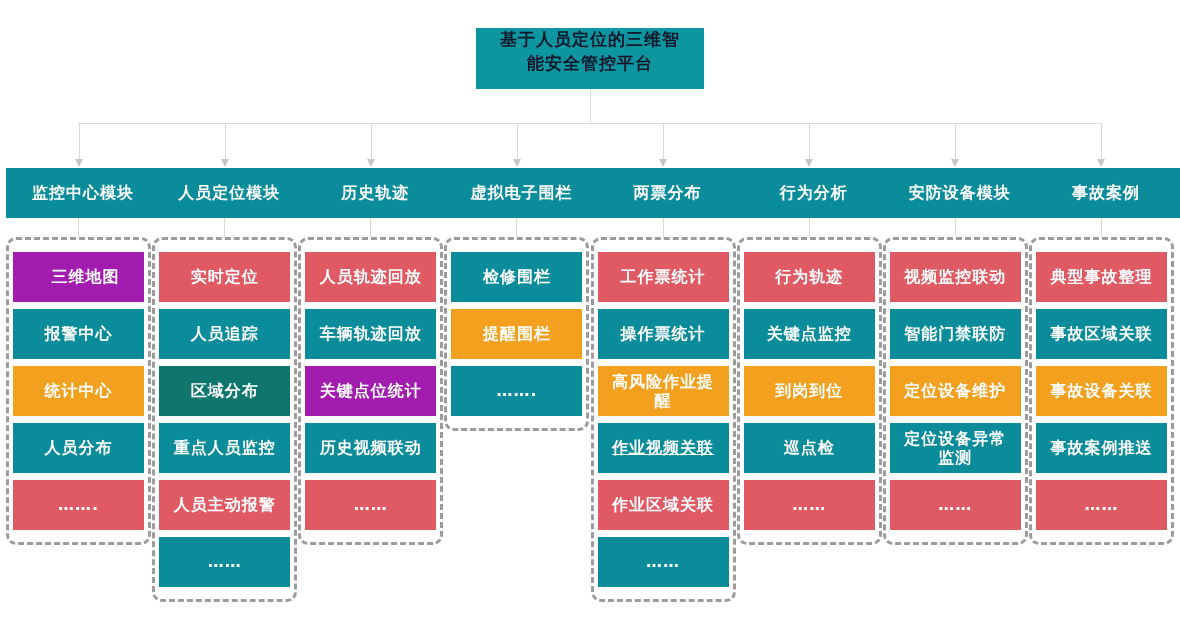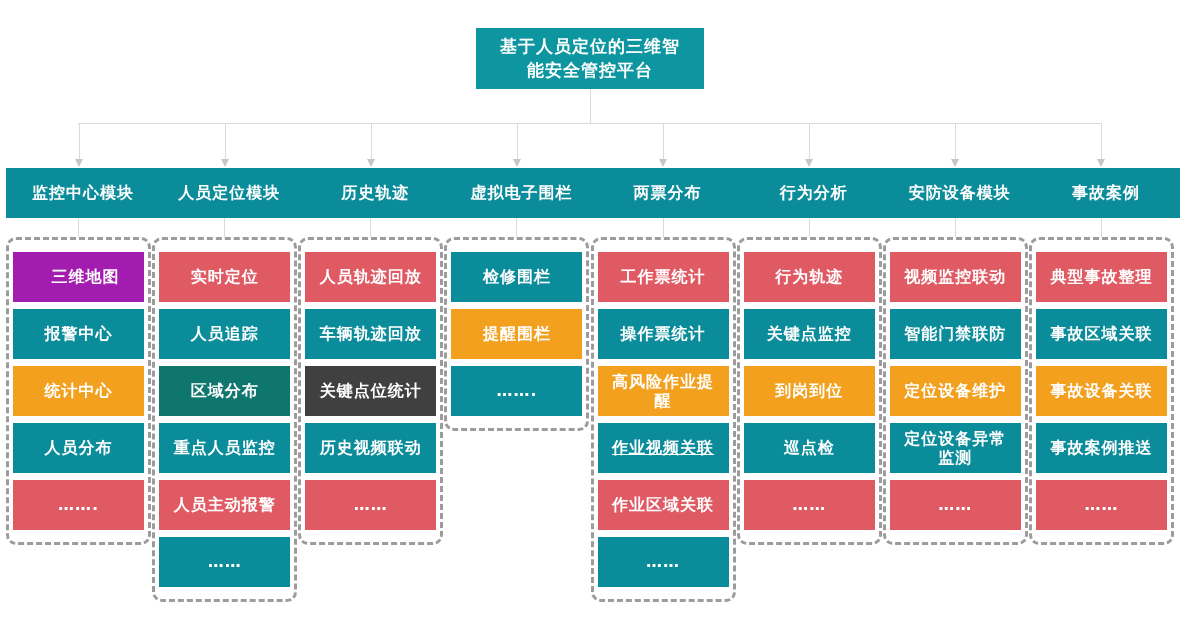--- a/index.html
+++ b/index.html
@@ -11,22 +11,22 @@
     width:1180px; height:622px;
     background:#ffffff;
     overflow:hidden;
   }
 
   
   .root-box {
     position:absolute; left:50%; top:28px; transform:translateX(-50%);
     width:228px; height:61px;
     background:var(--c-root,#0e96a0);
-    color:#ffffff; font-weight:bold; font-size:17px; letter-spacing:1px;
-    display:flex; flex-direction:column; justify-content:center; align-items:center;
+    color:#0f172a; font-weight:bold; font-size:17px; letter-spacing:1px;
+    display:flex; flex-direction:column; align-items:center;
     text-align:center; line-height:1.4;
   }
 
   
   .root-drop {
     position:absolute; left:50%; top:89px; width:1px; height:35px;
     background:var(--c-line,#dadada);
   }
   .rail {
     position:absolute; top:123px; left:78px; width:1024px; height:1px;
@@ -112,21 +112,21 @@
         </div>
     </div>
       <div class="col">
       <div class="drop"></div>
       <div class="arrow"></div>
       <div class="header">历史轨迹</div>
       <div class="hconn"></div>
       <div class="items">
           <div class="item" style="background: rgb(224, 90, 100);">人员轨迹回放</div>
           <div class="item" style="background: rgb(11, 140, 154);">车辆轨迹回放</div>
-          <div class="item" style="background: #404040;">关键点位统计</div>
+          <div class="item" style="background: #a21caf;">关键点位统计</div>
           <div class="item" style="background: rgb(11, 140, 154);">历史视频联动</div>
           <div class="item" style="background: rgb(224, 90, 100);">……</div>
         </div>
     </div>
       <div class="col">
       <div class="drop"></div>
       <div class="arrow"></div>
       <div class="header">虚拟电子围栏</div>
       <div class="hconn"></div>
       <div class="items">

